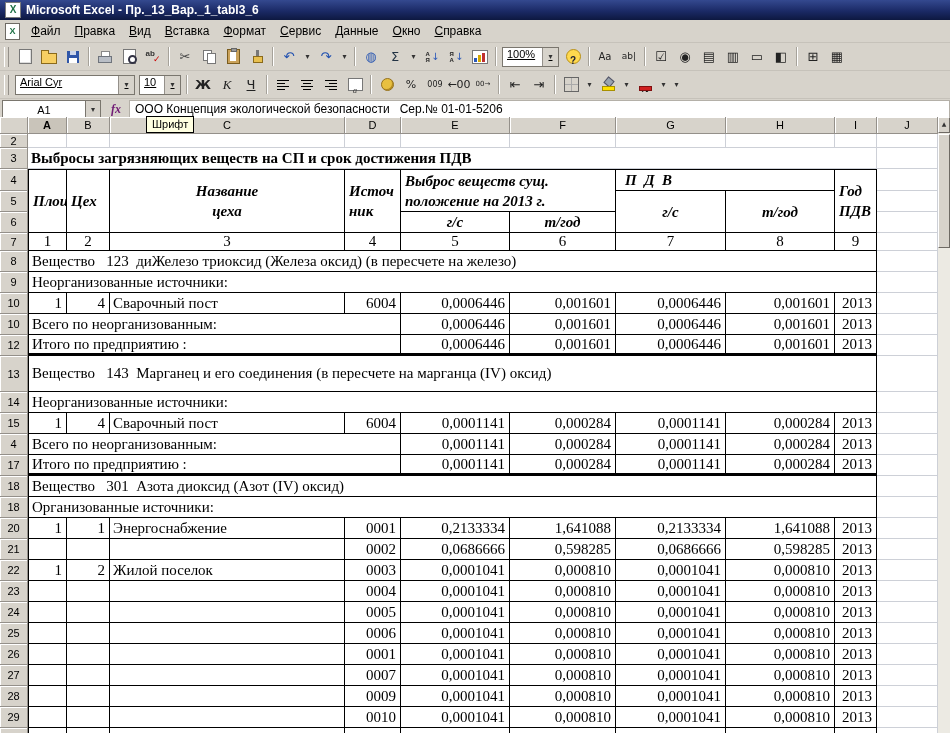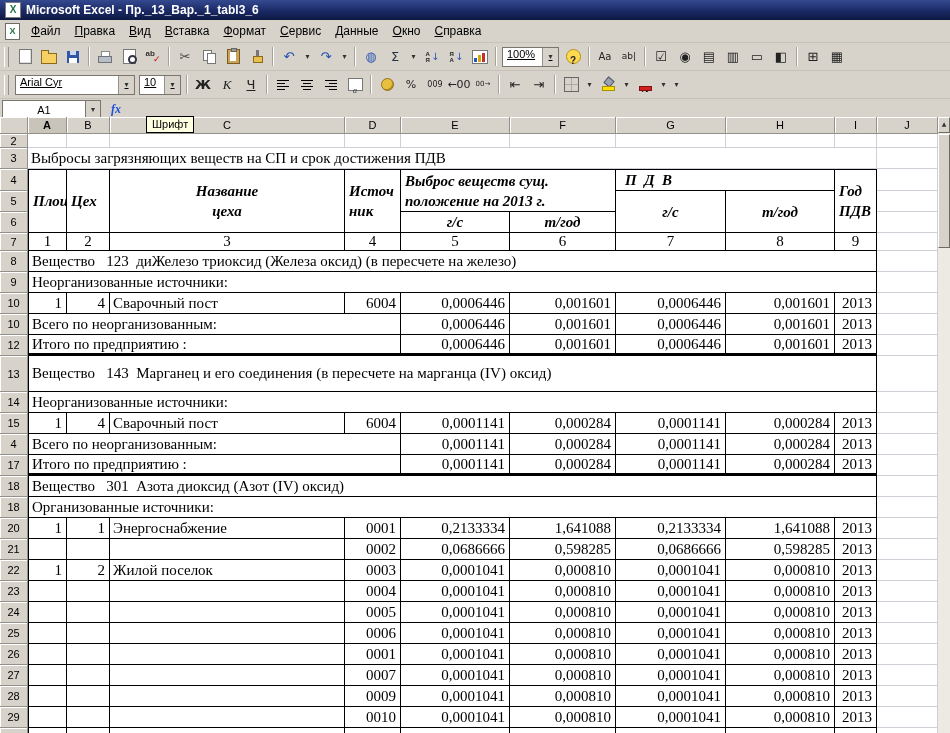--- a/index.html
+++ b/index.html
@@ -75,21 +75,21 @@
   .i-fill::before{content:"";position:absolute;left:3px;top:0;width:6px;height:6px;background:#9aa4b0;border:1px solid #556;transform:rotate(40deg);}
   .i-fill::after{content:"";position:absolute;left:0;bottom:0;width:11px;height:3px;background:#ffe000;border:1px solid #a89000;}
   .i-fcol{width:13px;height:13px;text-align:center;}
   .i-fcol::before{content:"А";font:bold 9px/9px "Liberation Serif",serif;color:#000;}
   .i-fcol::after{content:"";position:absolute;left:0;bottom:0;width:11px;height:3px;background:#d02020;border:1px solid #801010;}
 
   
   .formula{height:21px;background:#d7d3cb;display:flex;align-items:center;border-bottom:1px solid #8e8a82;padding-left:2px;}
   .namebox{width:82px;height:17px;background:#fff;border:1px solid #7a766e;border-right:none;font:11px "Liberation Sans",sans-serif;display:flex;align-items:center;justify-content:center;}
   .nbdd{width:16px;height:19px;background:#d7d3cb;border:1px solid #7a766e;font-size:8px;display:flex;align-items:center;justify-content:center;color:#333;box-sizing:border-box;}
-  .fx{font:italic bold 12px "Liberation Serif",serif;color:#1d4ed8;padding:0 8px 0 10px;}
+  .fx{font:italic bold 12px "Liberation Serif",serif;color:#701a75;padding:0 8px 0 10px;}
   .fbval{flex:1;height:17px;background:#fff;border:1px solid #b4b0a8;font:12px "Liberation Sans",sans-serif;line-height:16px;padding-left:5px;white-space:pre;overflow:hidden;}
 
   
   .tooltip{position:absolute;left:146px;top:116px;background:#ffffe1;border:1px solid #000;font:11px "Liberation Sans",sans-serif;padding:1px 5px 2px;z-index:40;}
 
   
   .sheet{position:absolute;top:117px;left:0;width:938px;bottom:0;overflow:hidden;background:#fff;}
   table.st{border-collapse:separate;border-spacing:0;table-layout:fixed;width:938px;}
   table.st td{overflow:hidden;white-space:pre;vertical-align:middle;font-family:"Liberation Serif",serif;font-size:15px;color:#000;padding:0;}
   .ch,.corner,.rh{background:#d7d3cb;border-right:1px solid #94908a;border-bottom:1px solid #94908a;box-shadow:inset 1px 1px 0 #fff;font-family:"Liberation Sans",sans-serif !important;font-size:11px !important;text-align:center;}
@@ -98,21 +98,21 @@
   .bk{border-right:1px solid #000;border-bottom:1px solid #000;}
   .hc{border-right:1px solid #000;border-bottom:1px solid #000;font-weight:bold;font-style:italic;vertical-align:top;text-align:left;line-height:20px;padding:0 2px 0 4px !important;}
   .hc.top{border-top:1px solid #000;}
   .hcc{text-align:center;padding-left:0 !important;padding-right:0 !important;}
   .pdvc{padding-left:9px !important;}
   .lft{border-left:1px solid #000;}
   tr.thick td.bk{border-bottom-width:3px;}
   .cr{text-align:right;padding-right:4px !important;}
   .cl{text-align:left;padding-left:3px !important;}
   .sec{text-align:left;padding-left:3px !important;}
-  .titlecell{font-weight:normal;font-size:15.5px;padding-left:3px !important;}
+  .titlecell{font-weight:bold;font-size:15.5px;padding-left:3px !important;}
   .numr{text-align:center;font-size:10.5px;}
 
   
   .vsb{position:absolute;top:117px;right:0;width:12px;bottom:0;background:#eceae3;}
   .vsb-btn{height:14px;background:#d7d3cb;border:1px solid;border-color:#fff #6e6a64 #6e6a64 #fff;font:6px/12px "DejaVu Sans",sans-serif;text-align:center;color:#333;}
   .vsb-thumb{height:112px;background:#d7d3cb;border:1px solid;border-color:#fff #6e6a64 #6e6a64 #fff;margin-top:1px;}
 </style>
 </head>
 <body>
 
@@ -310,20 +310,21 @@
         <span class="ci i-fcol"></span>
       </span>
       <span class="tbtn dd">▾</span>
       <span class="tbtn dd">▾</span>
     </div>
 
   <div class="formula">
     <span class="namebox">A1</span>
     <span class="nbdd">▾</span>
     <span class="fx">fx</span>
+    <span class="fbval">ООО Концепция экологической безопасности   Сер.№ 01-01-5206</span>
   </div>
 
   <div class="tooltip">Шрифт</div>
 
   <div class="sheet">
     <table class="st">
         <colgroup>
           <col style="width:28px">
           <col style="width:39px">
           <col style="width:43px">

